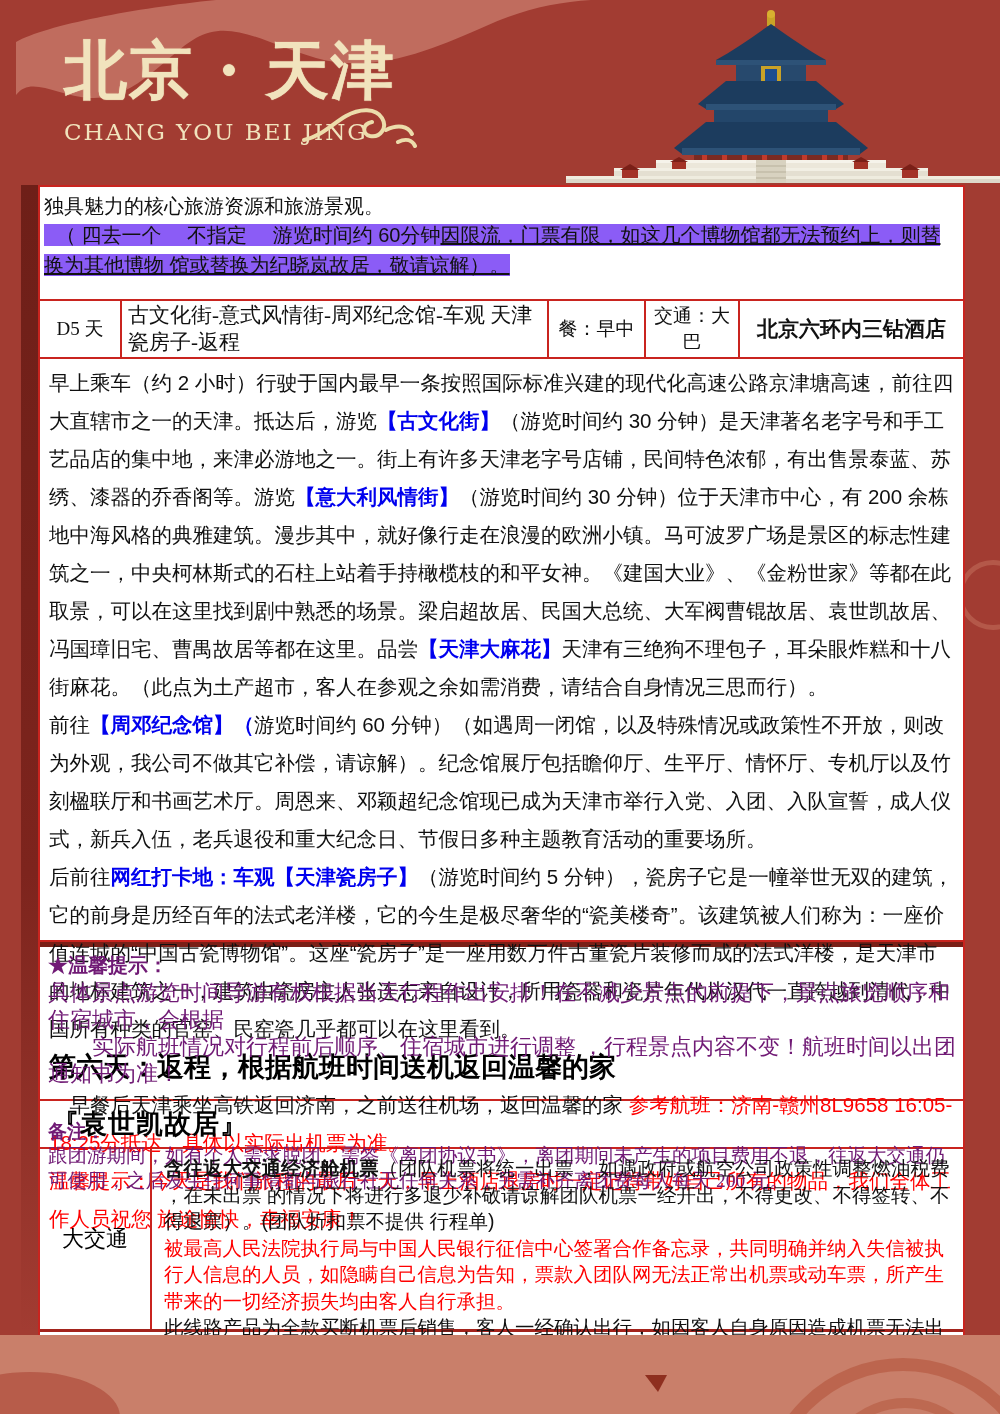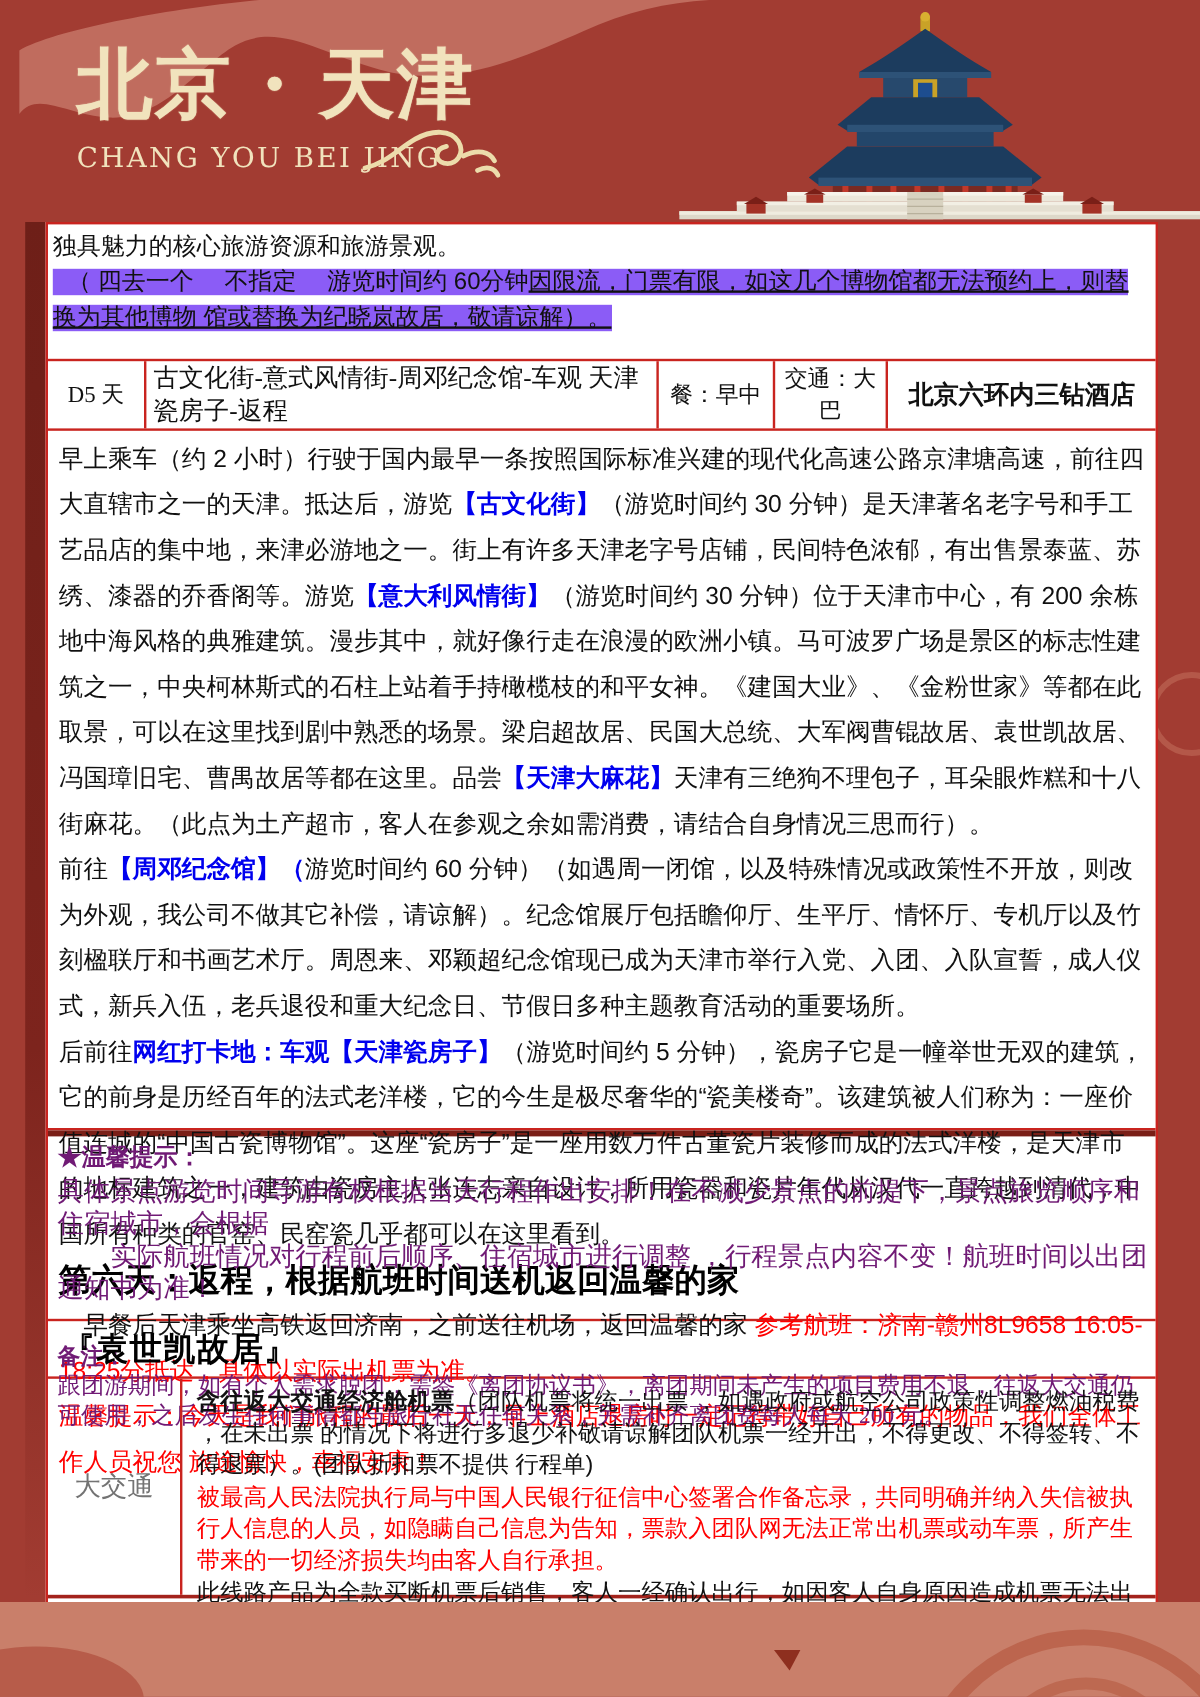--- a/index.html
+++ b/index.html
@@ -48,21 +48,21 @@
   .sec-tips{height:154px;border-bottom:2px solid #c9241f;padding:4px 4px 0 8px;color:#701a75;}
   .tips-title{font-family:"Liberation Serif","DejaVu Serif",serif;font-weight:bold;font-size:20px;line-height:28px;}
   .tips-body{font-size:22px;line-height:27px;font-weight:500;white-space:pre-line;}
   .note-label{font-family:"Liberation Serif","DejaVu Serif",serif;font-weight:bold;font-size:19px;line-height:25px;margin-top:32px;}
   .note-text{font-family:"Liberation Serif","DejaVu Serif",serif;font-size:19.5px;line-height:24.5px;}
 
   .sec-heading{height:46px;display:flex;align-items:center;padding-left:12px;}
   .heading-text{font-size:27px;font-weight:bold;color:#000;letter-spacing:1px;}
 
   .sec-transport{height:185px;display:flex;border-top:2px solid #c9241f;border-bottom:3px solid #a3231c;}
-  .tr-label{width:112px;border-right:2px solid #c9241f;display:flex;align-items:center;justify-content:center;font-family:"Liberation Serif","DejaVu Serif",serif;font-size:22px;color:#737373;}
+  .tr-label{width:112px;border-right:2px solid #c9241f;display:flex;align-items:center;justify-content:center;font-family:"Liberation Serif","DejaVu Serif",serif;font-size:22px;color:#000000;}
   .tr-body{flex:1;padding:6px 10px 0 12px;font-size:19.5px;line-height:26.5px;color:#111;}
 
   
   .footer-band{position:absolute;left:0;top:1335px;width:1000px;height:79px;background:#c97f6a;}
   .footer-swirl-outer{position:absolute;left:760px;top:1358px;width:260px;height:260px;border-radius:50%;border:13px solid rgba(173,72,45,0.45);}
   .footer-swirl-inner{position:absolute;left:820px;top:1398px;width:150px;height:150px;border-radius:50%;border:10px solid rgba(173,72,45,0.40);}
   .footer-triangle{position:absolute;left:645px;top:1375px;width:0;height:0;border-left:13px solid transparent;border-right:9px solid transparent;border-top:17px solid #8e2f1f;}
   .footer-corner{position:absolute;left:-60px;top:1372px;width:180px;height:90px;background:#a8402f;border-radius:50%;opacity:.55;}
   .bg-swirl{position:absolute;left:958px;top:560px;width:60px;height:60px;border-radius:50%;border:5px solid rgba(214,139,117,0.35);}
 </style>

